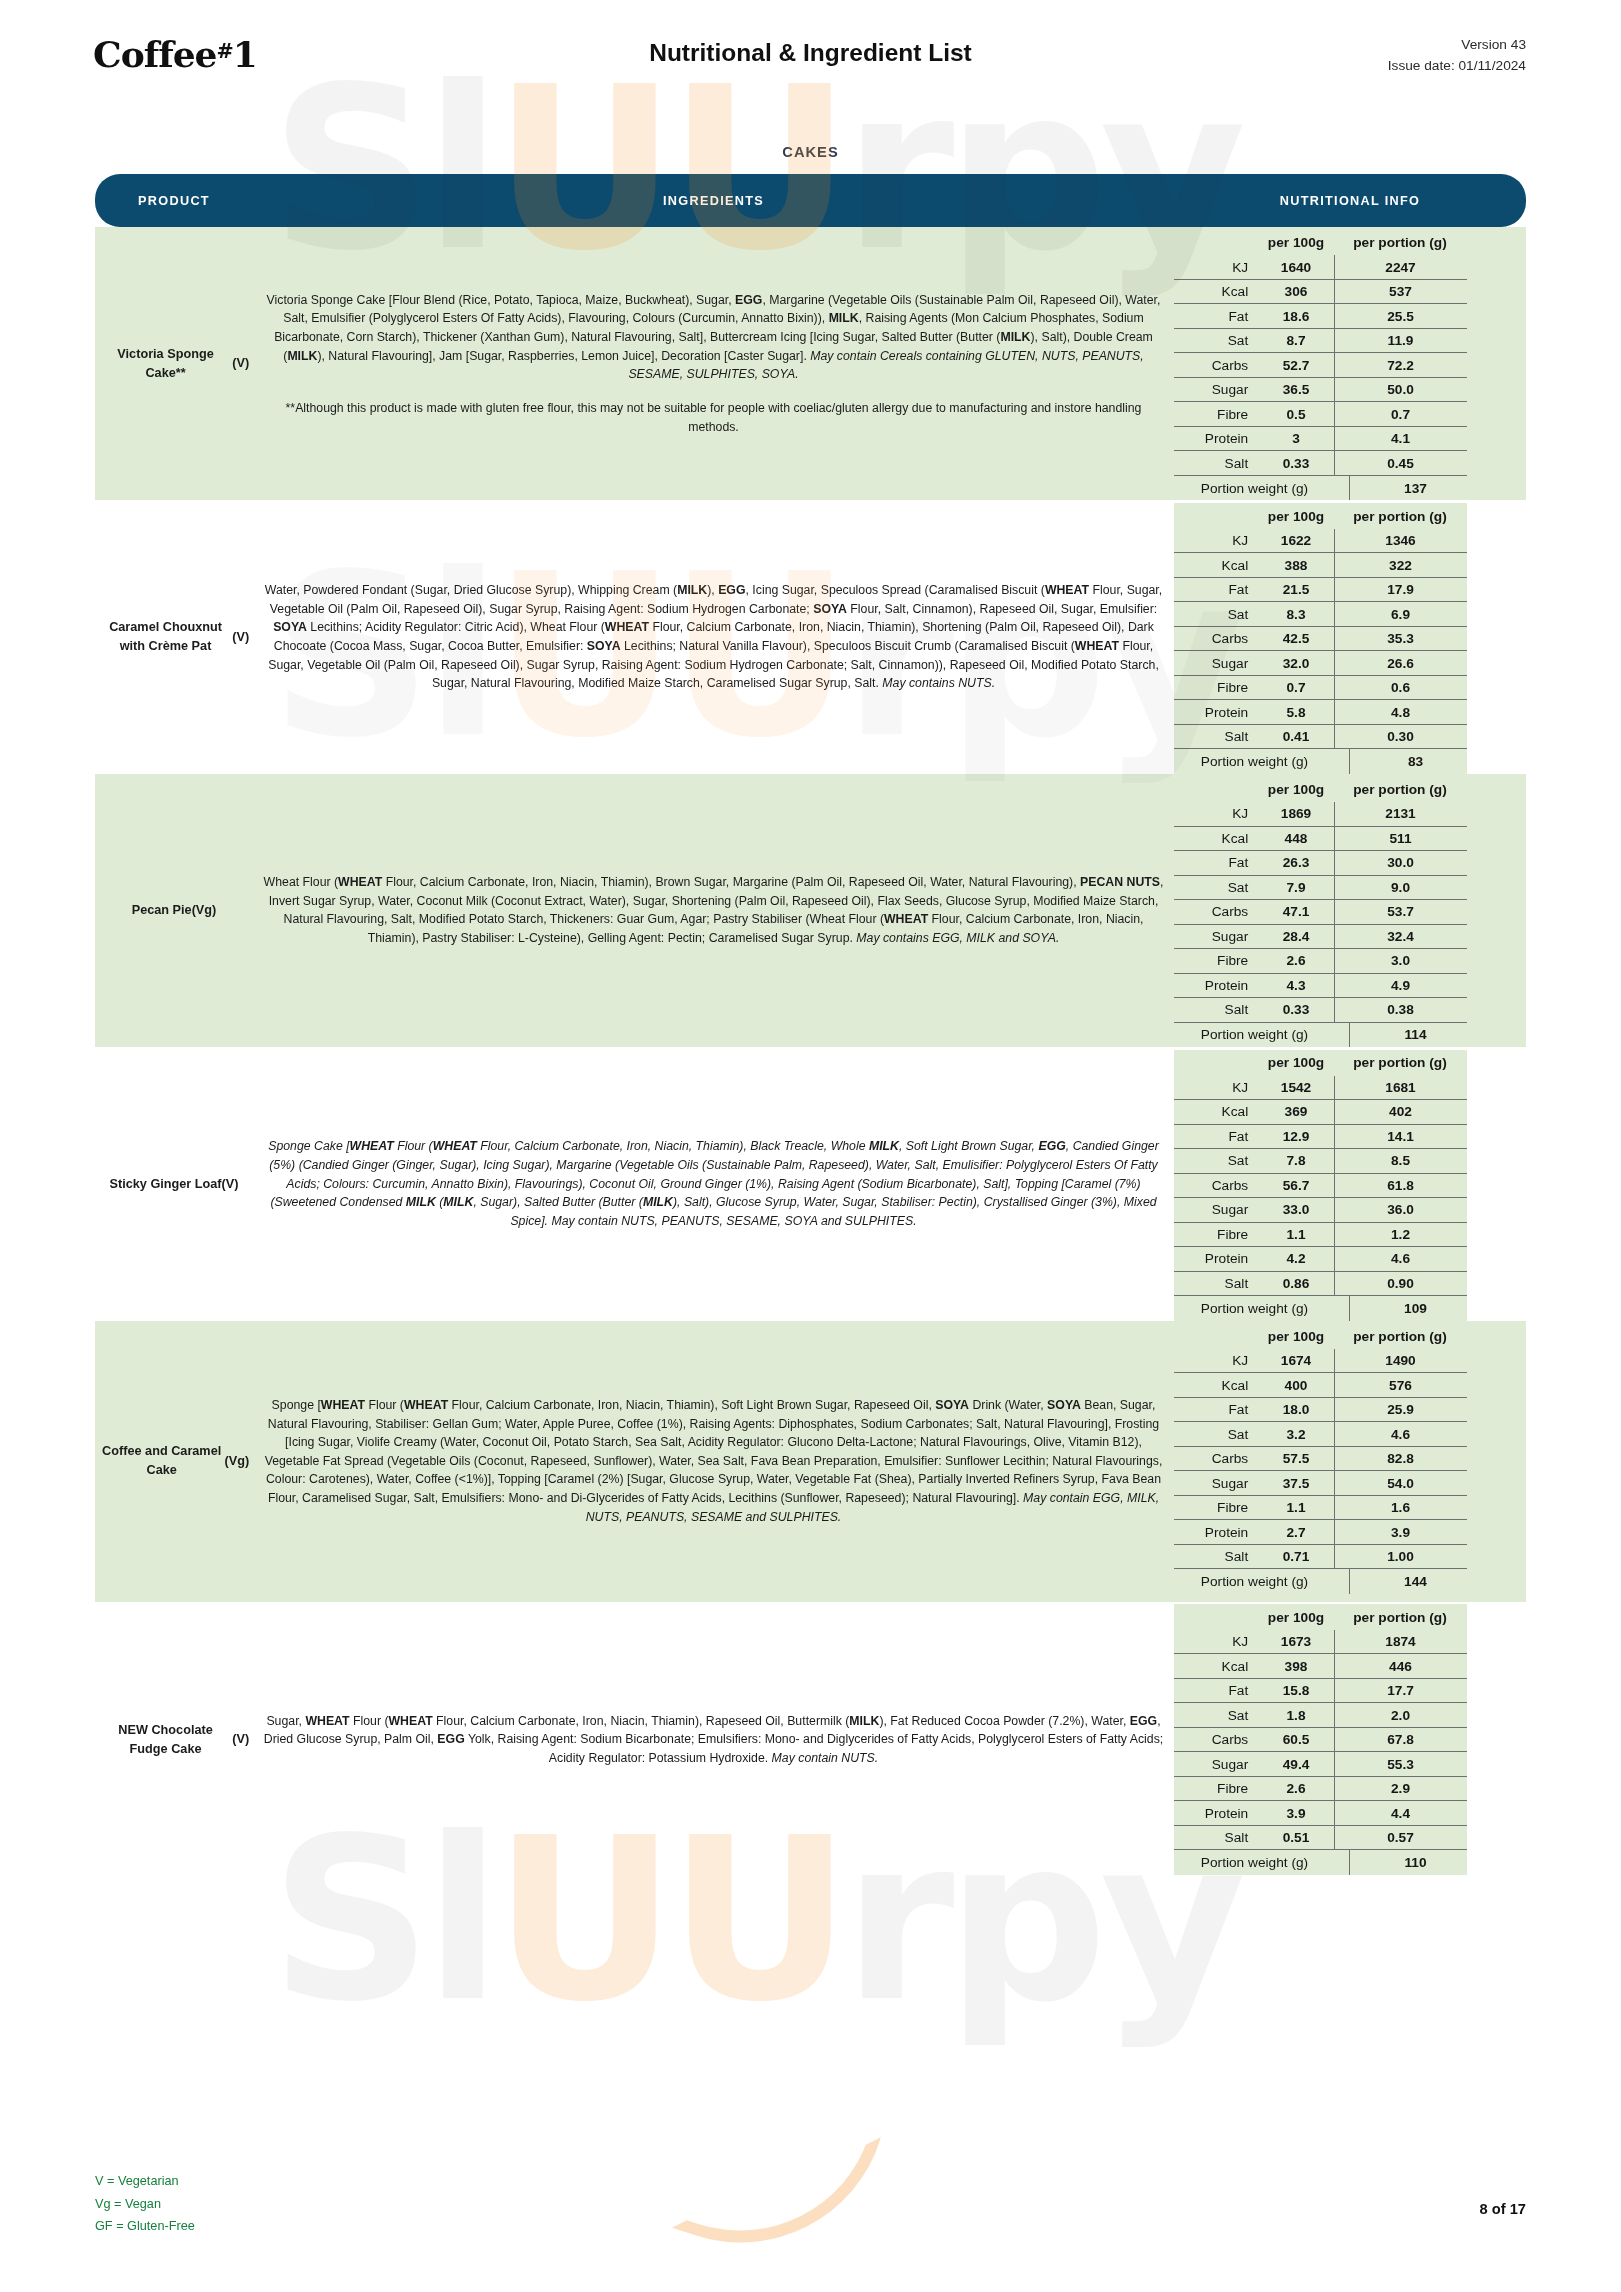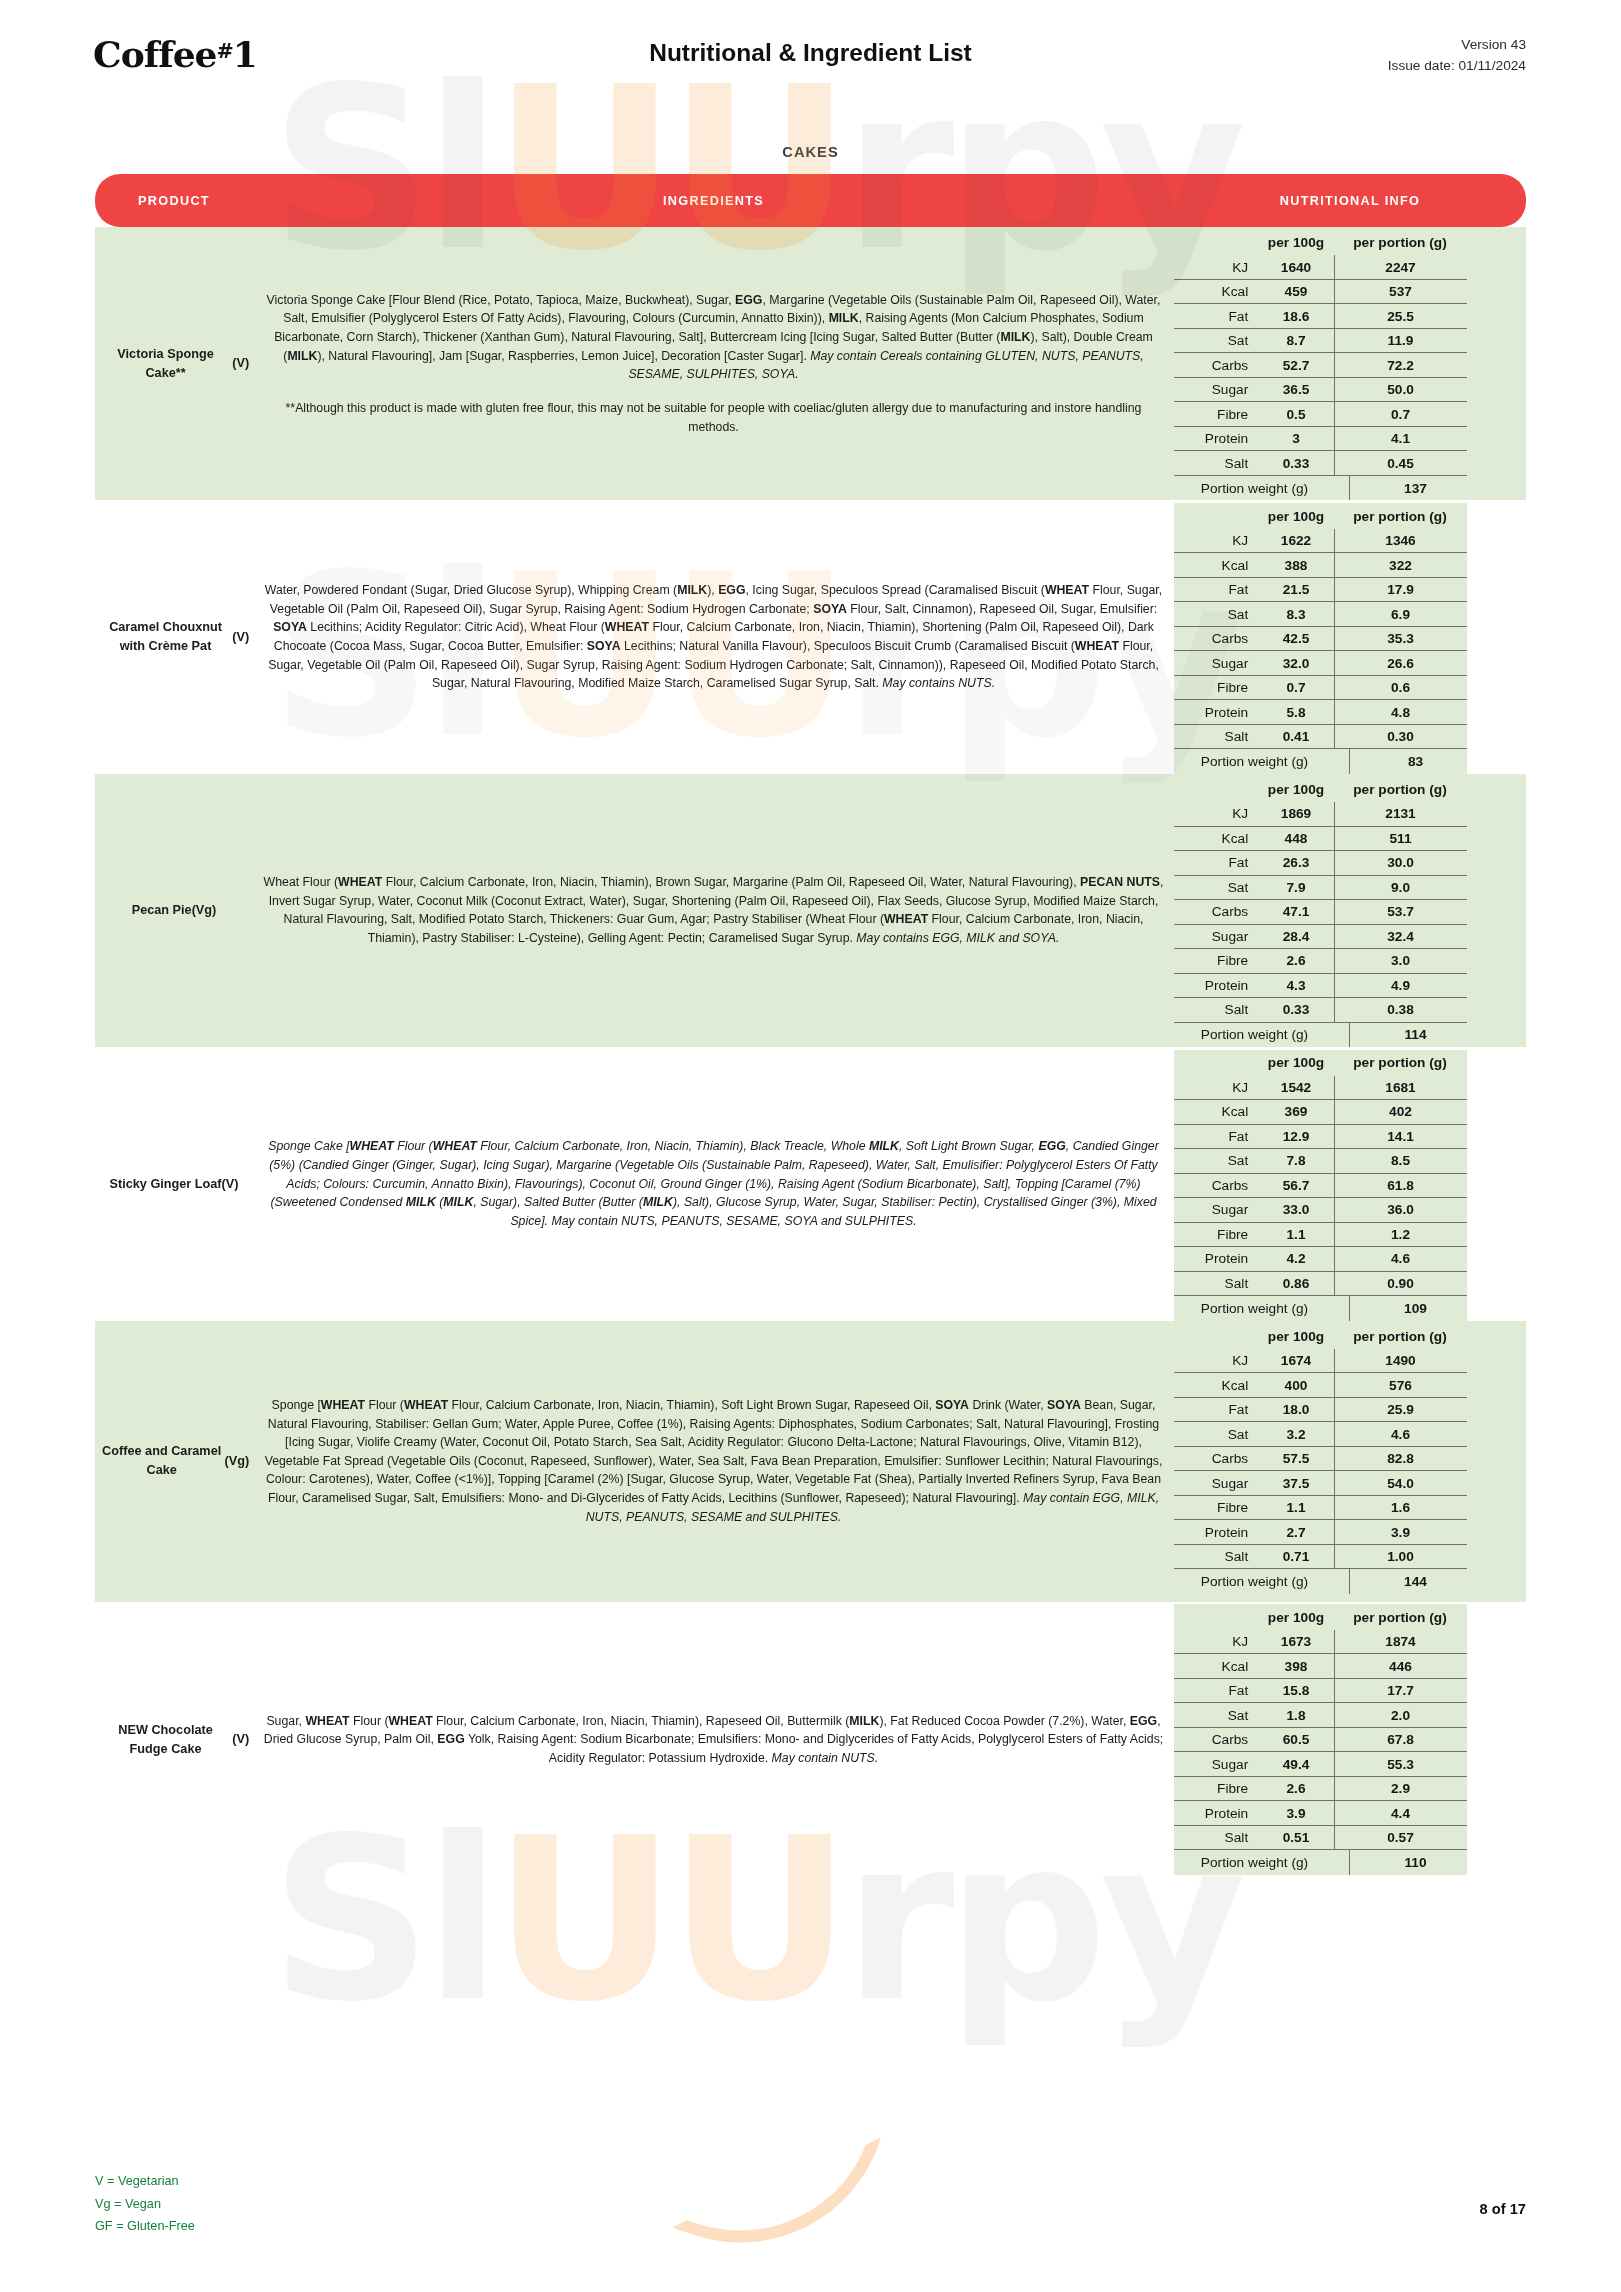--- a/index.html
+++ b/index.html
@@ -26,21 +26,21 @@
   .doc-title{font-size:24.5px;font-weight:bold;color:#101010;}
   .doc-subtitle{font-size:23.5px;color:#1d1d1d;margin-top:4.9px;letter-spacing:1px;}
   .version-block{position:absolute;right:95px;top:35px;text-align:right;
         font-size:13.7px;color:#2a2a2a;line-height:20.6px;}
   .section-title{position:absolute;left:0;right:0;top:144px;text-align:center;
         font-size:14.7px;font-weight:bold;letter-spacing:1px;color:#333F50;}
 
   
   .table{position:absolute;left:95px;top:174px;width:1431px;z-index:2;}
   .thead{display:grid;grid-template-columns:158px 921px 352px;height:53px;
-        background:#ef4444;color:#ffffff;font-size:12.7px;font-weight:bold;
+        background:#0c4a6e;color:#ffffff;font-size:12.7px;font-weight:bold;
         letter-spacing:1.3px;align-items:center;text-align:center;border-radius:25px;}
   .row{display:grid;grid-template-columns:158px 921px 352px;background:#ffffff;}
   .row.green{background:#E0EBD5;}
   .product-cell{display:flex;flex-direction:row;justify-content:center;align-items:center;
         text-align:center;font-weight:bold;font-size:12.7px;line-height:18.6px;padding:5.9px 3.9px;}
   .ingredients-cell{display:flex;flex-direction:column;justify-content:center;align-items:center;
         text-align:center;font-size:12.3px;line-height:18.6px;padding:9.8px 4.9px;}
   .ingredients-text{max-width:910px;}
   .ingredients-text.italic{font-style:italic;}
   .note{max-width:887px;margin-top:15.7px;}
@@ -116,21 +116,21 @@
                 <div class="mc">per 100g</div>
                 <div class="mc">per portion (g)</div>
               </div>
               <div class="mrow nutrient">
                 <div class="mlabel">KJ</div>
                 <div class="mc">1640</div>
                 <div class="mc vline">2247</div>
               </div>
               <div class="mrow nutrient">
                 <div class="mlabel">Kcal</div>
-                <div class="mc">459</div>
+                <div class="mc">306</div>
                 <div class="mc vline">537</div>
               </div>
               <div class="mrow nutrient">
                 <div class="mlabel">Fat</div>
                 <div class="mc">18.6</div>
                 <div class="mc vline">25.5</div>
               </div>
               <div class="mrow nutrient">
                 <div class="mlabel">Sat</div>
                 <div class="mc">8.7</div>

